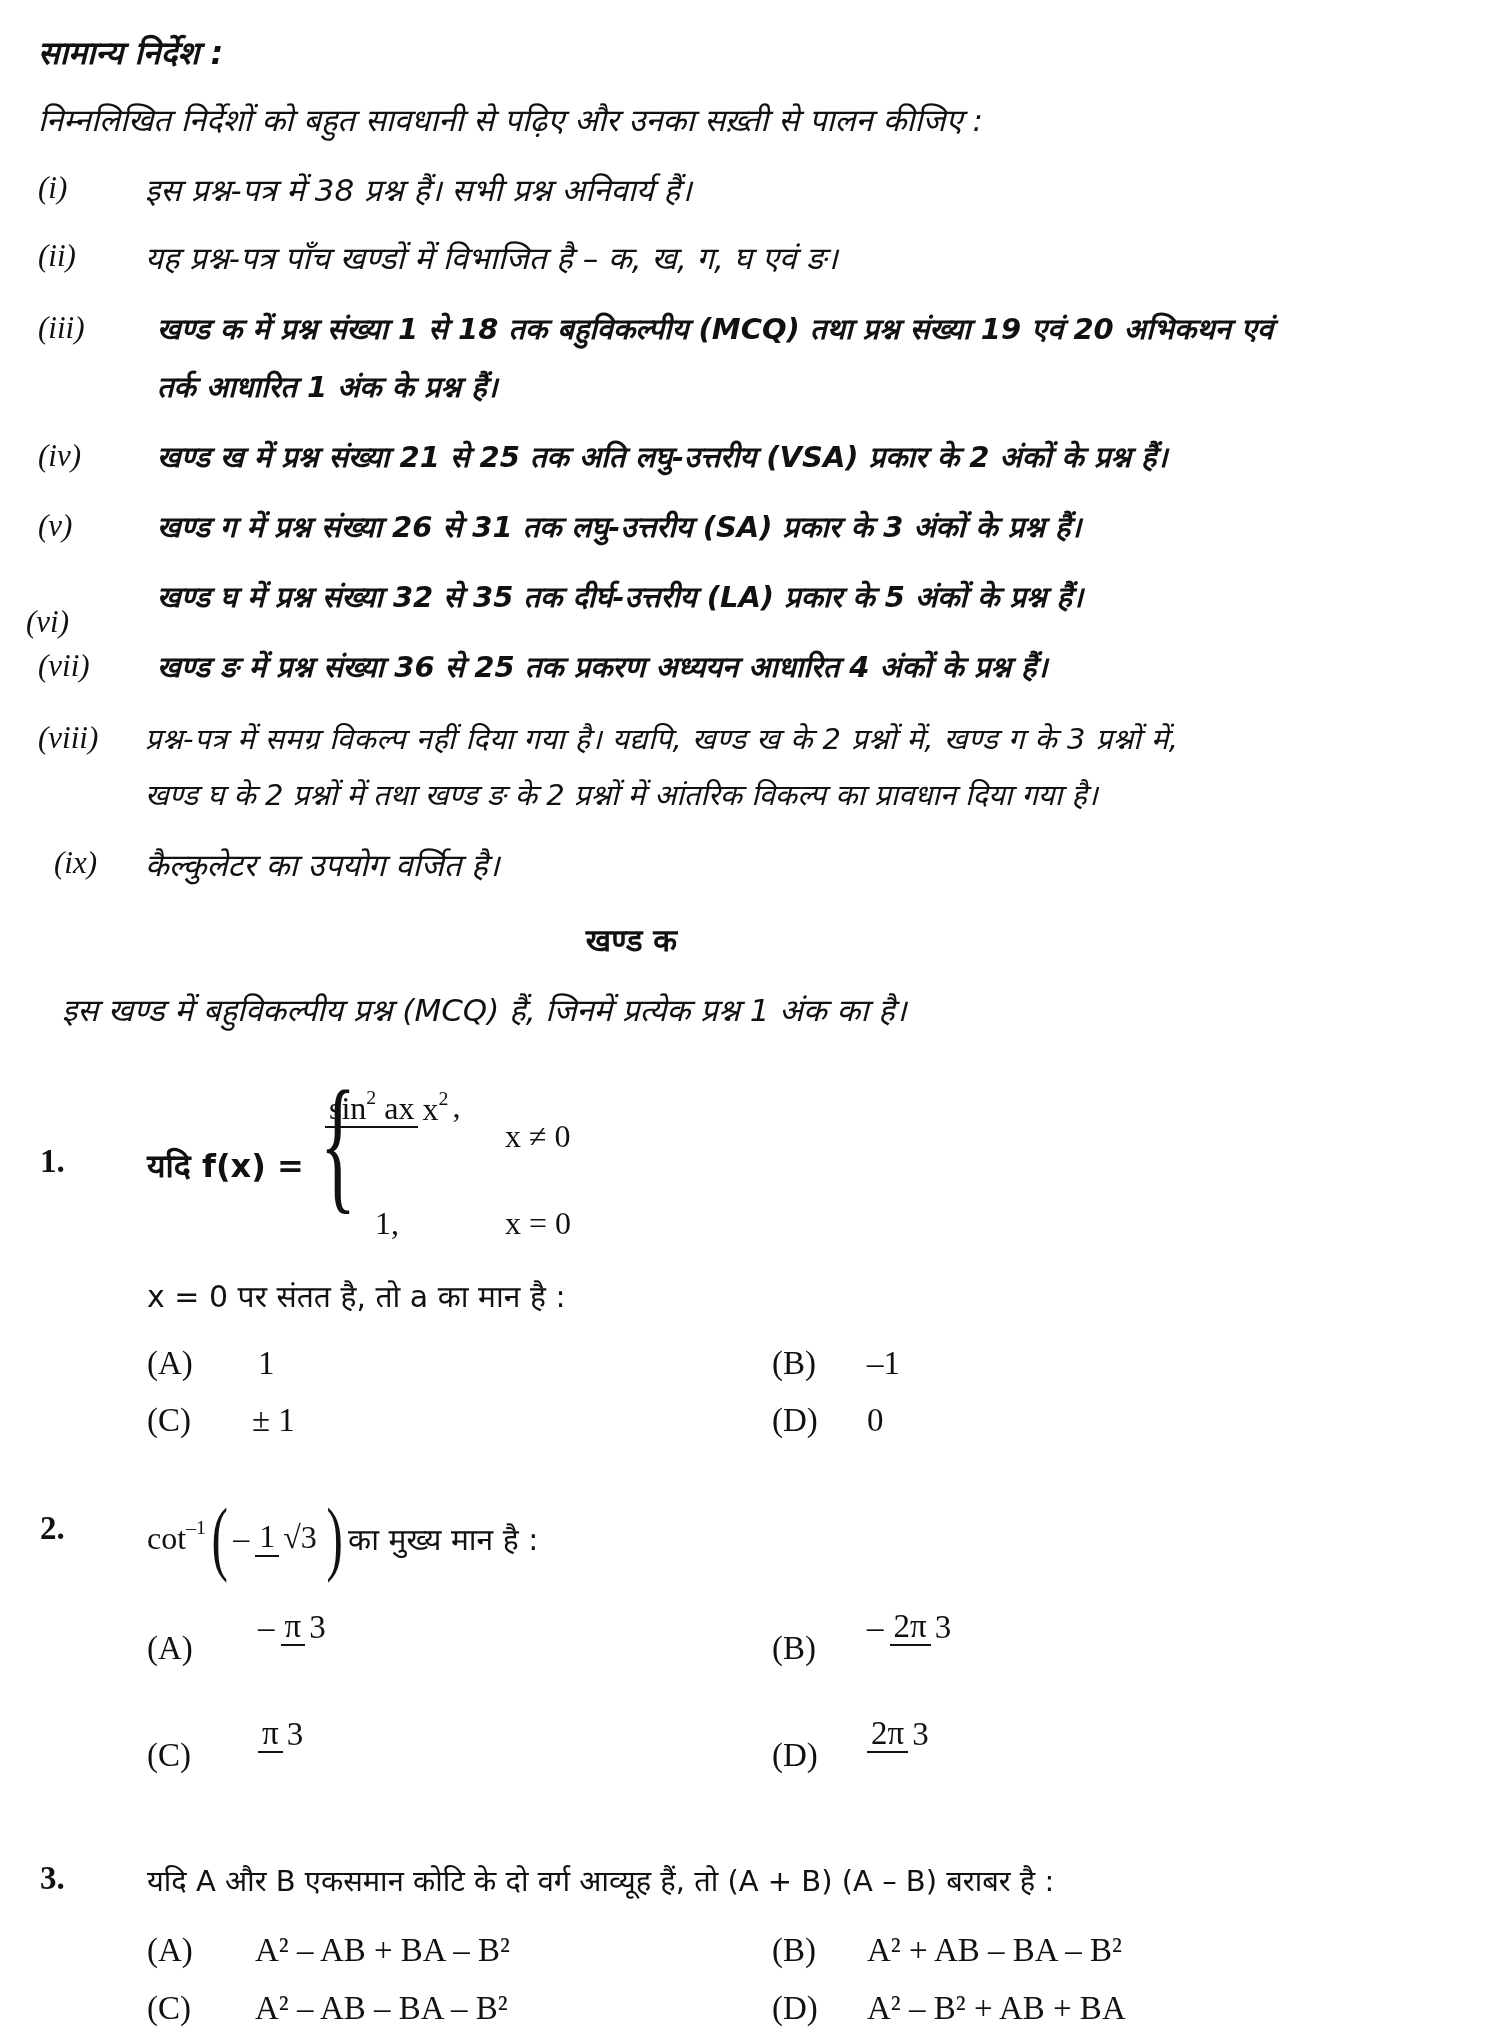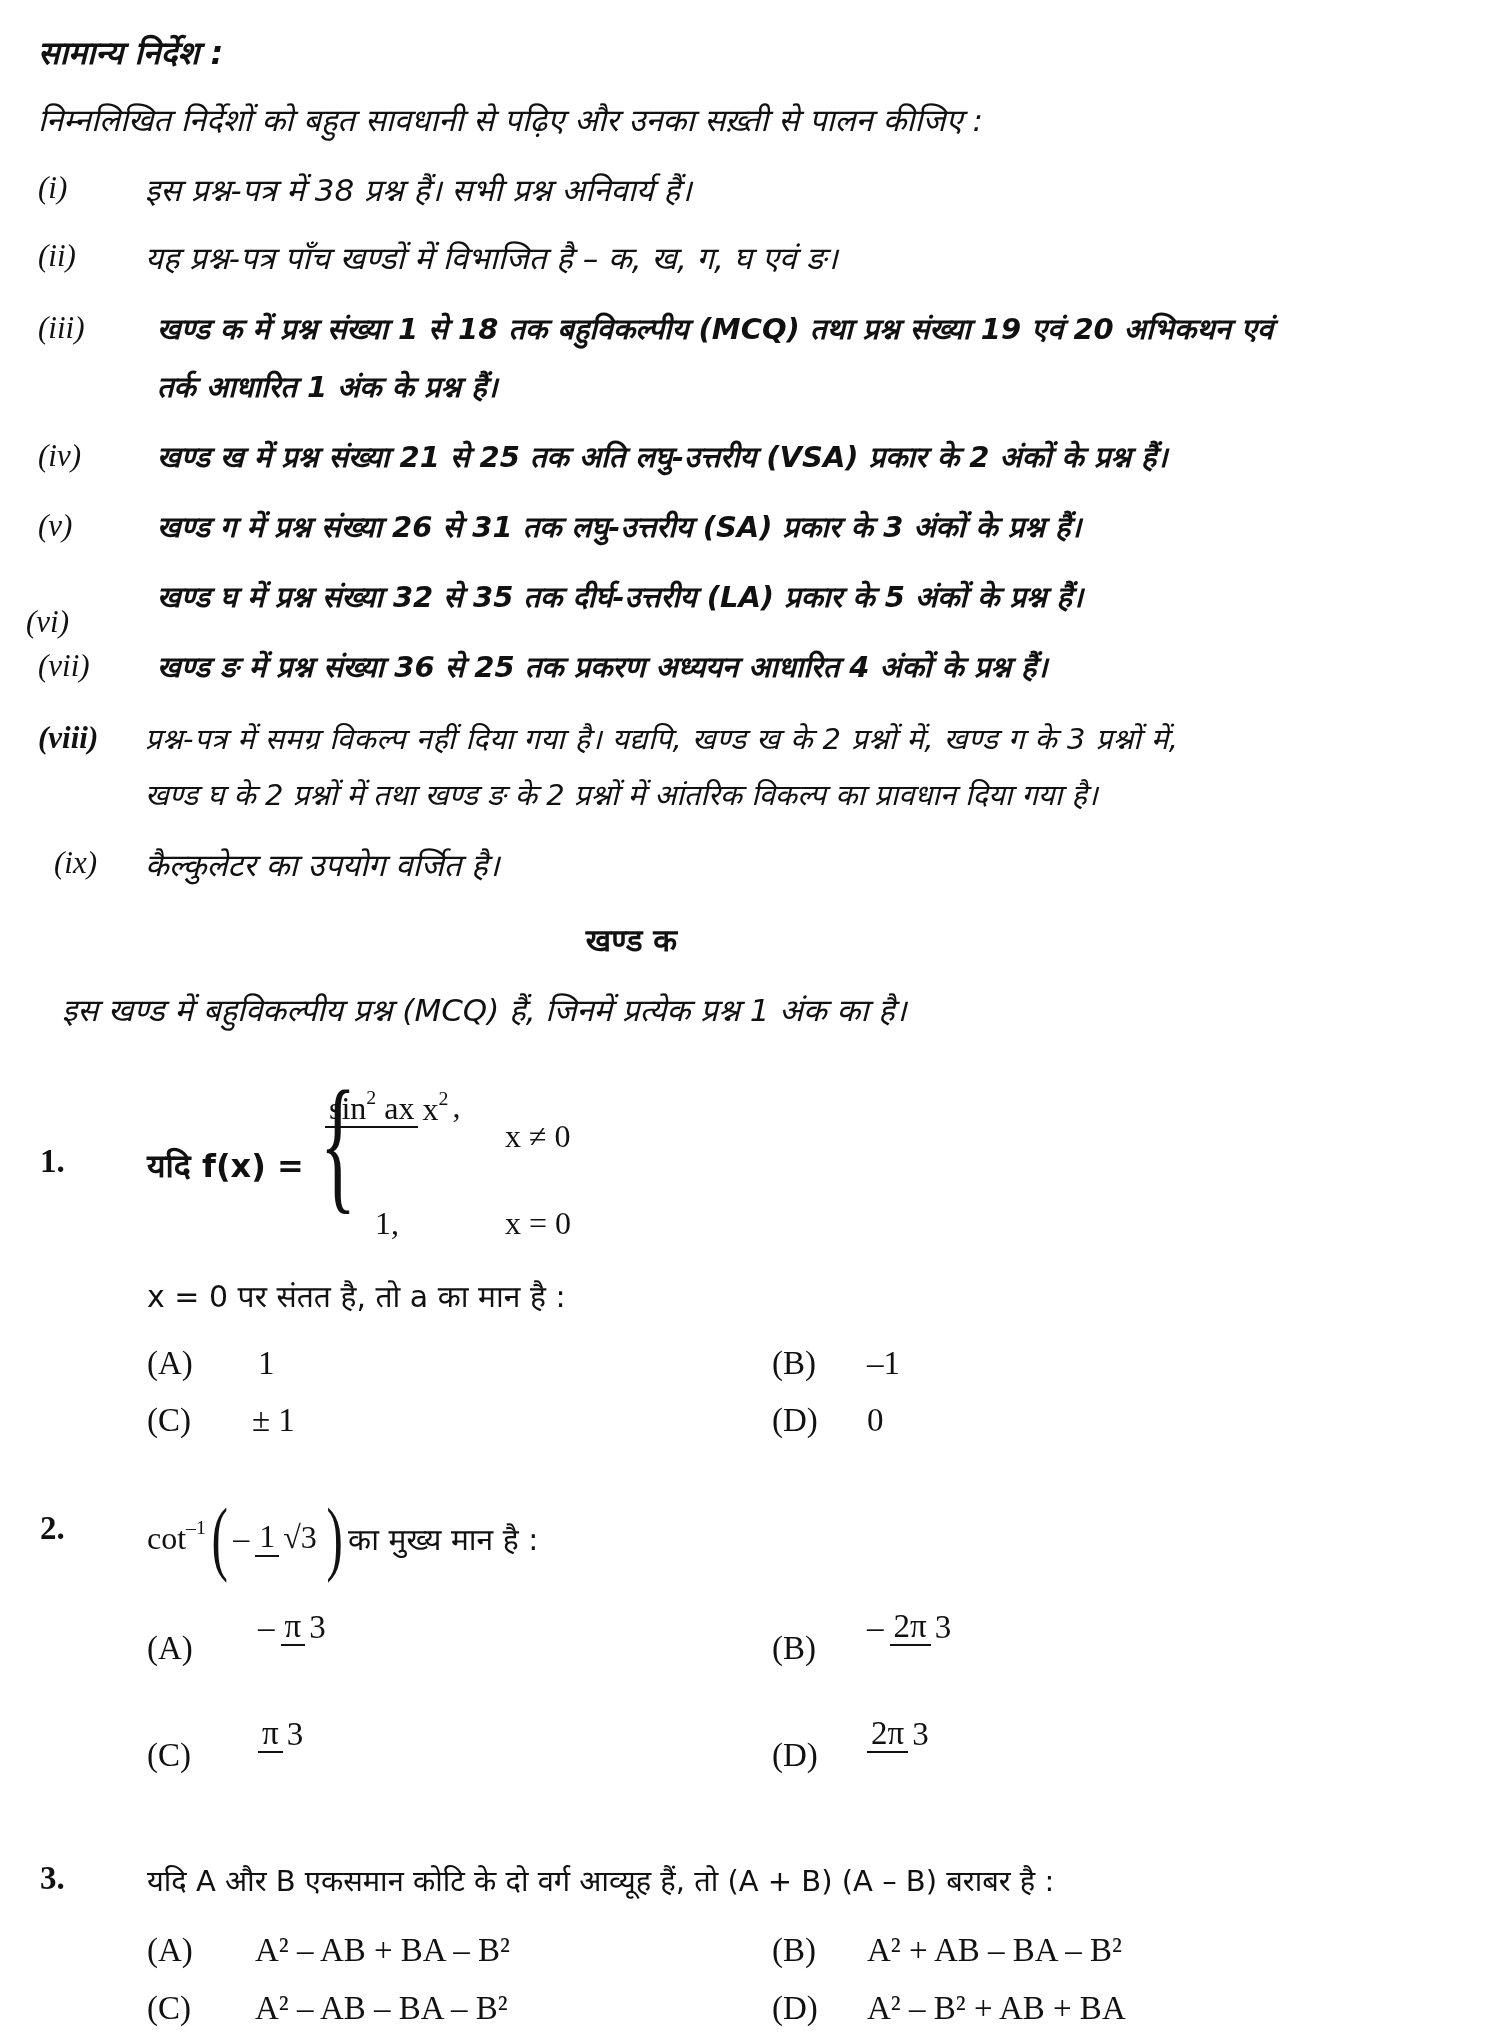--- a/index.html
+++ b/index.html
@@ -45,21 +45,21 @@
 
 <div class="abs roman" style="left:38px; top:508px;">(v)</div>
 <div class="abs itext hi b" style="left:145px; top:506px; font-size:29px;">खण्ड ग में प्रश्न संख्या 26 से 31 तक लघु-उत्तरीय (SA) प्रकार के 3 अंकों के प्रश्न हैं।</div>
 
 <div class="abs roman" style="left:26px; top:578px;margin-top:26px;">(vi)</div>
 <div class="abs itext hi b" style="left:145px; top:576px; font-size:29px;">खण्ड घ में प्रश्न संख्या 32 से 35 तक दीर्घ-उत्तरीय (LA) प्रकार के 5 अंकों के प्रश्न हैं।</div>
 
 <div class="abs roman" style="left:38px; top:648px;">(vii)</div>
 <div class="abs itext hi b" style="left:145px; top:646px; font-size:29px;">खण्ड ङ में प्रश्न संख्या 36 से 25 तक प्रकरण अध्ययन आधारित 4 अंकों के प्रश्न हैं।</div>
 
-<div class="abs roman" style="left:38px; top:720px;font-weight:bold;">(viii)</div>
+<div class="abs roman" style="left:38px; top:720px;">(viii)</div>
 <div class="abs itext hi" style="left:145px; top:718px; font-size:29px; letter-spacing:0.5px;">प्रश्न-पत्र में समग्र विकल्प नहीं दिया गया है। यद्यपि, खण्ड ख के 2 प्रश्नों में, खण्ड ग के 3 प्रश्नों में,</div>
 <div class="abs itext hi" style="left:145px; top:774px; font-size:29px;">खण्ड घ के 2 प्रश्नों में तथा खण्ड ङ के 2 प्रश्नों में आंतरिक विकल्प का प्रावधान दिया गया है।</div>
 
 <div class="abs roman" style="left:38px; top:845px;margin-left:16px;">(ix)</div>
 <div class="abs itext hi" style="left:145px; top:843px;">कैल्कुलेटर का उपयोग वर्जित है।</div>
 
 <div class="abs section hi">खण्ड क</div>
 <div class="abs intro hi">इस खण्ड में बहुविकल्पीय प्रश्न (MCQ) हैं, जिनमें प्रत्येक प्रश्न 1 अंक का है।</div>
 
 <div class="abs qnum" style="left:40px; top:1143px;">1.</div>

